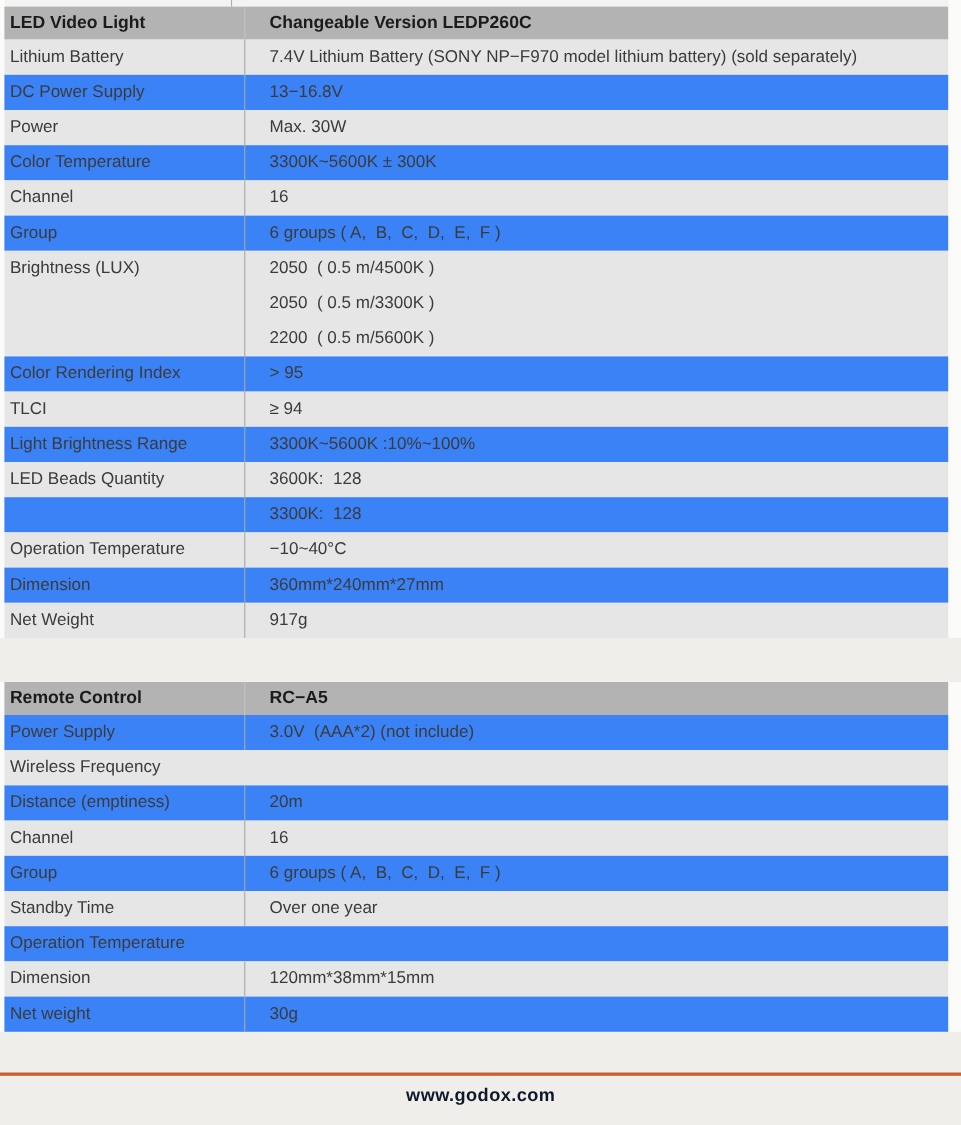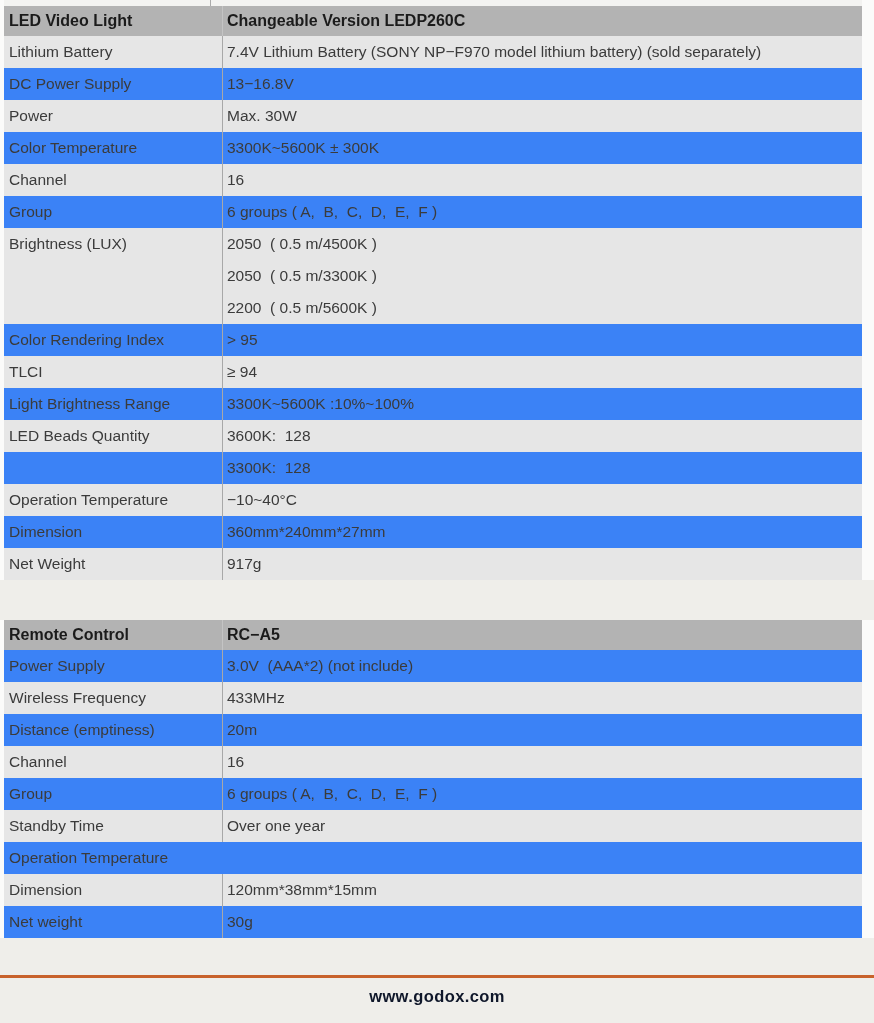--- a/index.html
+++ b/index.html
@@ -38,21 +38,21 @@
     color: #3b3b3b;
     white-space: pre-wrap;
   }
   .cell.label {
     width: 206px;
     padding-left: 5px;
     flex: 0 0 206px;
   }
   .cell.value {
     flex: 1;
-    padding-left: 4px;
+    padding-left: 22px;
     border-left: 1px solid #a8a8a8;
   }
   .row.header-row { min-height: 30px; background: #b3b3b3; }
   .row.header-row .cell {
     font-weight: bold;
     font-size: 16px;
     line-height: 30px;
     color: #1b1b1b;
   }
   .row.header-row .cell.value { border-left: 1px solid #c4c4c4; }
@@ -163,21 +163,20 @@
     <div class="row header-row">
       <div class="cell label">Remote Control</div>
       <div class="cell value">RC−A5</div>
     </div>
     <div class="row white">
       <div class="cell label">Power Supply</div>
       <div class="cell value">3.0V  (AAA*2) (not include)</div>
     </div>
     <div class="row gray">
       <div class="cell label">Wireless Frequency</div>
-      <div class="cell value">433MHz</div>
     </div>
     <div class="row white">
       <div class="cell label">Distance (emptiness)</div>
       <div class="cell value">20m</div>
     </div>
     <div class="row gray">
       <div class="cell label">Channel</div>
       <div class="cell value">16</div>
     </div>
     <div class="row white">

